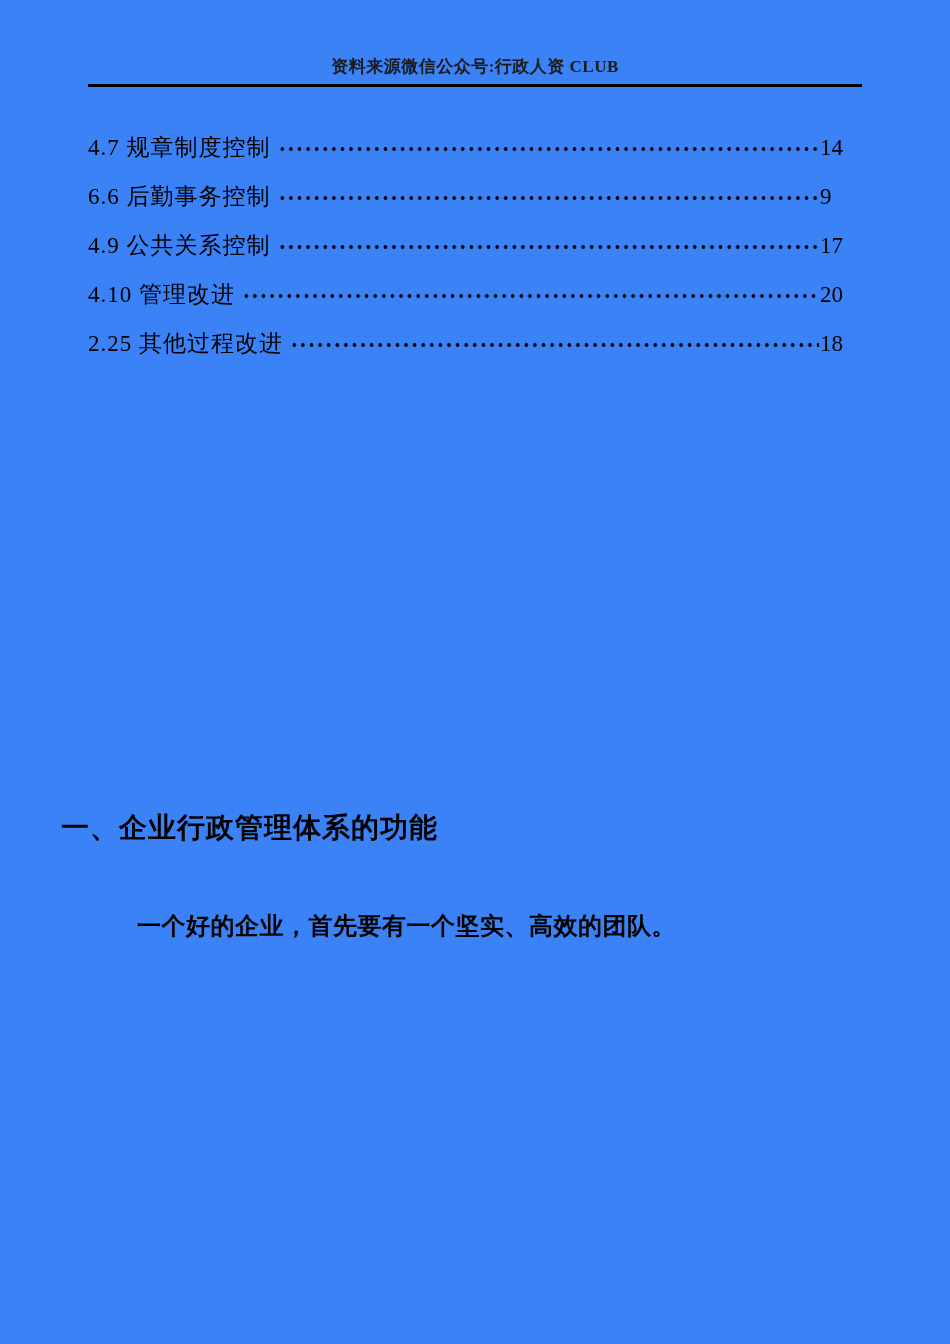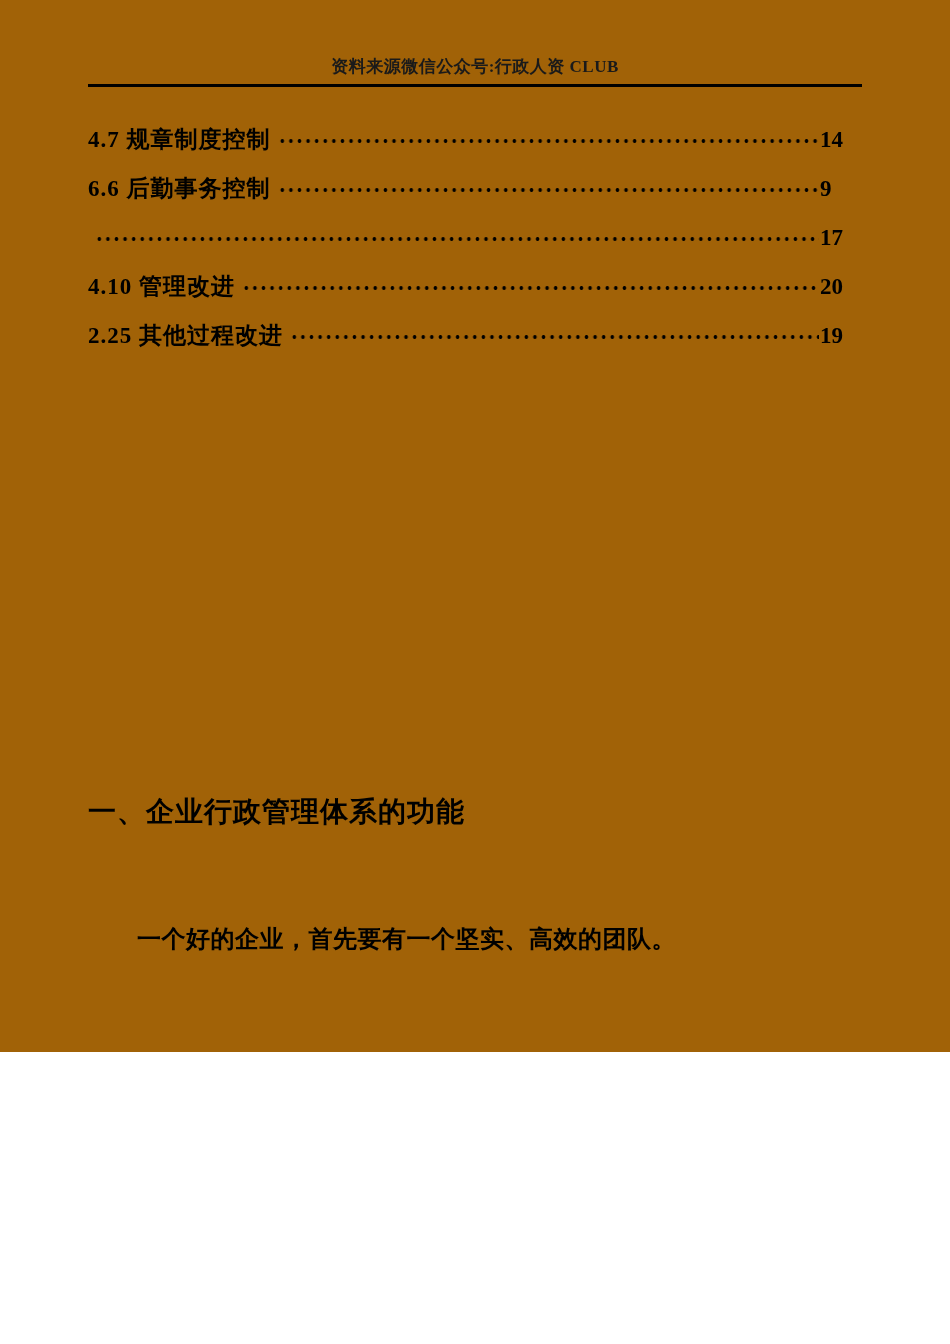--- a/index.html
+++ b/index.html
@@ -1,22 +1,22 @@
 <!DOCTYPE html>
 <html lang="zh"><head>
 <meta charset="utf-8">
 <style>
   * { margin: 0; padding: 0; box-sizing: border-box; }
   html, body { background: #ffffff; }
   .page {
     position: relative;
     width: 950px;
-    height: 1052px;
+    height: 1344px;
     margin: 0 auto;
-    background: #a16207;
+    background: #3b82f6;
     color: #000000;
     overflow: hidden;
     font-family: "Liberation Serif", "DejaVu Serif", serif;
   }
 
   
   .header {
     margin: 0 88px;
     padding-top: 56px;
     padding-bottom: 7px;
@@ -26,23 +26,22 @@
   .header-text {
     font-size: 17px;
     line-height: 21px;
     font-weight: 700;
     letter-spacing: 0.5px;
     color: #1a1a1a;
   }
 
   
   .toc {
-    margin: 0 88px;
+    margin: 8px 88px;
     padding-top: 28px;
-    font-weight: bold;
   }
   .toc-row {
     display: flex;
     align-items: center;
     height: 49px;
     font-size: 23px;
     letter-spacing: 1px;
     padding-right: 12px;
     cursor: default;
   }
@@ -64,35 +63,35 @@
     min-width: 30px;
     text-align: left;
     letter-spacing: 0;
   }
 
   
   .big-spacer { height: 433px; }
 
   
   .heading {
-    margin: 0 88px;
+    margin: 0 61px;
     font-family: "Liberation Sans", "DejaVu Sans", sans-serif;
     font-size: 28px;
     line-height: 38px;
     font-weight: 700;
     letter-spacing: 1px;
   }
   .para {
     margin: 0 88px;
     font-size: 24px;
     letter-spacing: 0.5px;
     text-indent: 49px;
   }
   .para-1 {
-    margin-top: 91px;
+    margin-top: 62px;
     line-height: 34px;
     font-weight: 700;
   }
   .para-2 {
     margin-top: 28px;
     line-height: 54px;
     text-align: justify;
     text-align-last: left;
   }
   .bold-run { font-weight: 700; }
@@ -114,34 +113,35 @@
       <span class="toc-page">14</span>
     </div>
 
     <div class="toc-row">
       <span class="toc-label">6.6 后勤事务控制</span>
       <span class="toc-dots"></span>
       <span class="toc-page">9</span>
     </div>
 
     <div class="toc-row">
+      <span class="toc-label">4.9 公共关系控制</span>
       <span class="toc-dots"></span>
       <span class="toc-page">17</span>
     </div>
 
     <div class="toc-row">
       <span class="toc-label">4.10 管理改进</span>
       <span class="toc-dots"></span>
       <span class="toc-page">20</span>
     </div>
 
     <div class="toc-row">
       <span class="toc-label">2.25 其他过程改进</span>
       <span class="toc-dots"></span>
-      <span class="toc-page">19</span>
+      <span class="toc-page">18</span>
     </div>
   </div>
 
   <div class="big-spacer"></div>
 
   <h1 class="heading">一、企业行政管理体系的功能</h1>
 
   <p class="para para-1">一个好的企业，首先要有一个坚实、高效的团队。</p>
 
 

